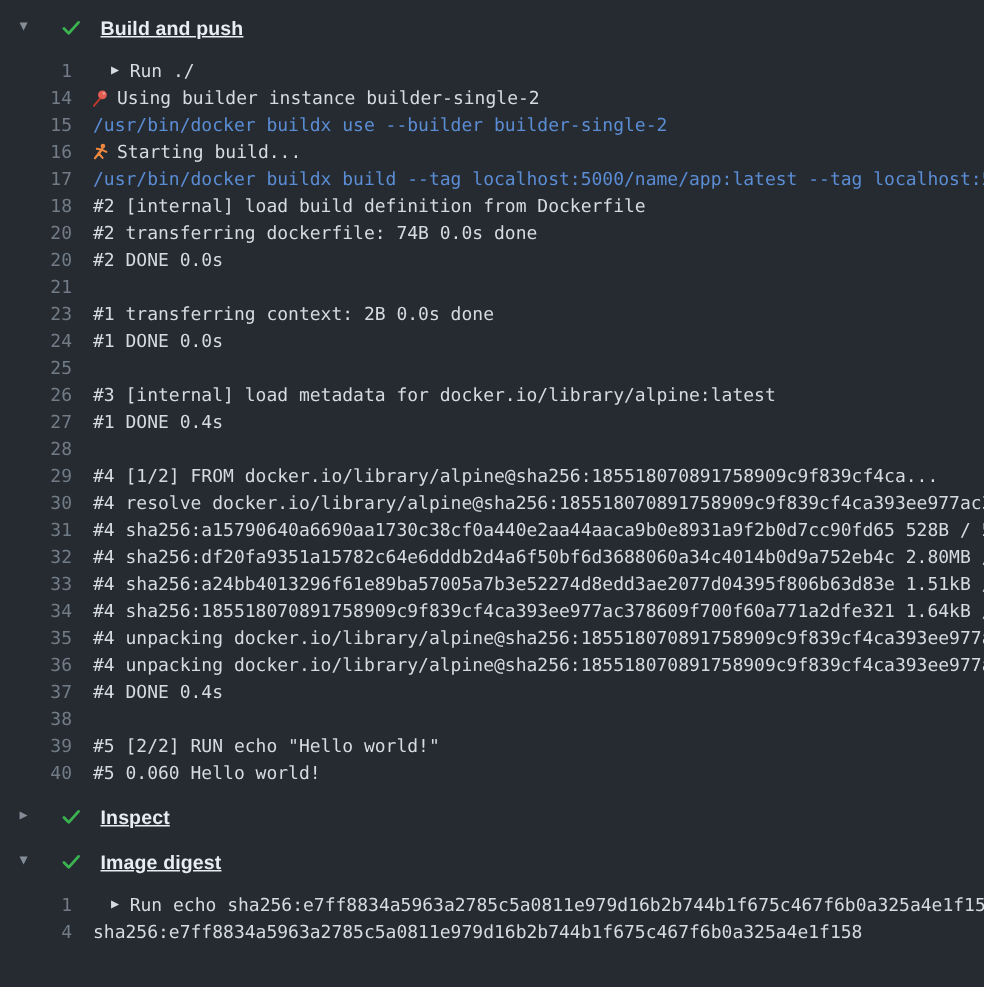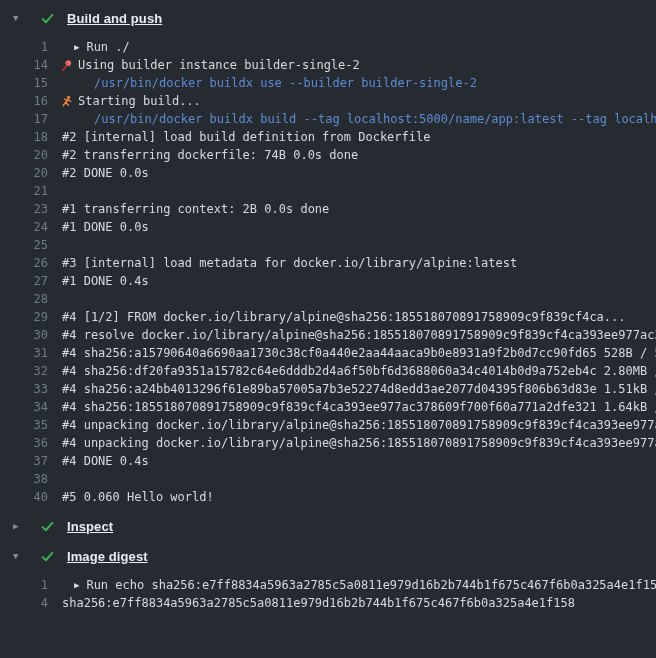--- a/index.html
+++ b/index.html
@@ -72,21 +72,21 @@
     cursor: pointer;
   }
   .content {
     margin-left: 14px;
     display: flex;
     align-items: center;
     white-space: pre;
     overflow: hidden;
     color: var(--text);
   }
-  .row.cmd .content-text { color: var(--command-blue); margin-left: 32px; }
+  .row.cmd .content-text { color: var(--command-blue); }
   .run-marker {
     color: var(--text);
     font-size: 9px;
     margin: 0 7px 0 12px;
     flex: none;
     cursor: pointer;
   }
   .line-icon {
     margin: 0 5px 0 -2px;
     flex: none;
@@ -138,20 +138,21 @@
       <div class="row plain"><span class="num">29</span><span class="content"><span class="content-text">#4 [1/2] FROM docker.io/library/alpine@sha256:185518070891758909c9f839cf4ca...</span></span></div>
       <div class="row plain"><span class="num">30</span><span class="content"><span class="content-text">#4 resolve docker.io/library/alpine@sha256:185518070891758909c9f839cf4ca393ee977ac378609f700f60a771a2dfe321 done</span></span></div>
       <div class="row plain"><span class="num">31</span><span class="content"><span class="content-text">#4 sha256:a15790640a6690aa1730c38cf0a440e2aa44aaca9b0e8931a9f2b0d7cc90fd65 528B / 528B 0.1s done</span></span></div>
       <div class="row plain"><span class="num">32</span><span class="content"><span class="content-text">#4 sha256:df20fa9351a15782c64e6dddb2d4a6f50bf6d3688060a34c4014b0d9a752eb4c 2.80MB / 2.80MB 0.1s done</span></span></div>
       <div class="row plain"><span class="num">33</span><span class="content"><span class="content-text">#4 sha256:a24bb4013296f61e89ba57005a7b3e52274d8edd3ae2077d04395f806b63d83e 1.51kB / 1.51kB 0.1s done</span></span></div>
       <div class="row plain"><span class="num">34</span><span class="content"><span class="content-text">#4 sha256:185518070891758909c9f839cf4ca393ee977ac378609f700f60a771a2dfe321 1.64kB / 1.64kB 0.1s done</span></span></div>
       <div class="row plain"><span class="num">35</span><span class="content"><span class="content-text">#4 unpacking docker.io/library/alpine@sha256:185518070891758909c9f839cf4ca393ee977ac378609f700f60a771a2dfe321</span></span></div>
       <div class="row plain"><span class="num">36</span><span class="content"><span class="content-text">#4 unpacking docker.io/library/alpine@sha256:185518070891758909c9f839cf4ca393ee977ac378609f700f60a771a2dfe321 0.1s done</span></span></div>
       <div class="row plain"><span class="num">37</span><span class="content"><span class="content-text">#4 DONE 0.4s</span></span></div>
       <div class="row empty"><span class="num">38</span><span class="content"><span class="content-text"></span></span></div>
+      <div class="row plain"><span class="num">39</span><span class="content"><span class="content-text">#5 [2/2] RUN echo "Hello world!"</span></span></div>
       <div class="row plain"><span class="num">40</span><span class="content"><span class="content-text">#5 0.060 Hello world!</span></span></div>
     </div>
     <div class="sec-header">
       <span class="chev">▶</span>
       <span class="check check-icon">
         <svg class="check-svg" width="15" height="15" viewBox="0 0 16 16">
           <path d="M2.8 8.6 L6.2 12 L13.2 4.2" fill="none" stroke-width="2" stroke-linecap="round" stroke-linejoin="round"></path>
         </svg>
       </span>
       <span class="sec-label">Inspect</span>

